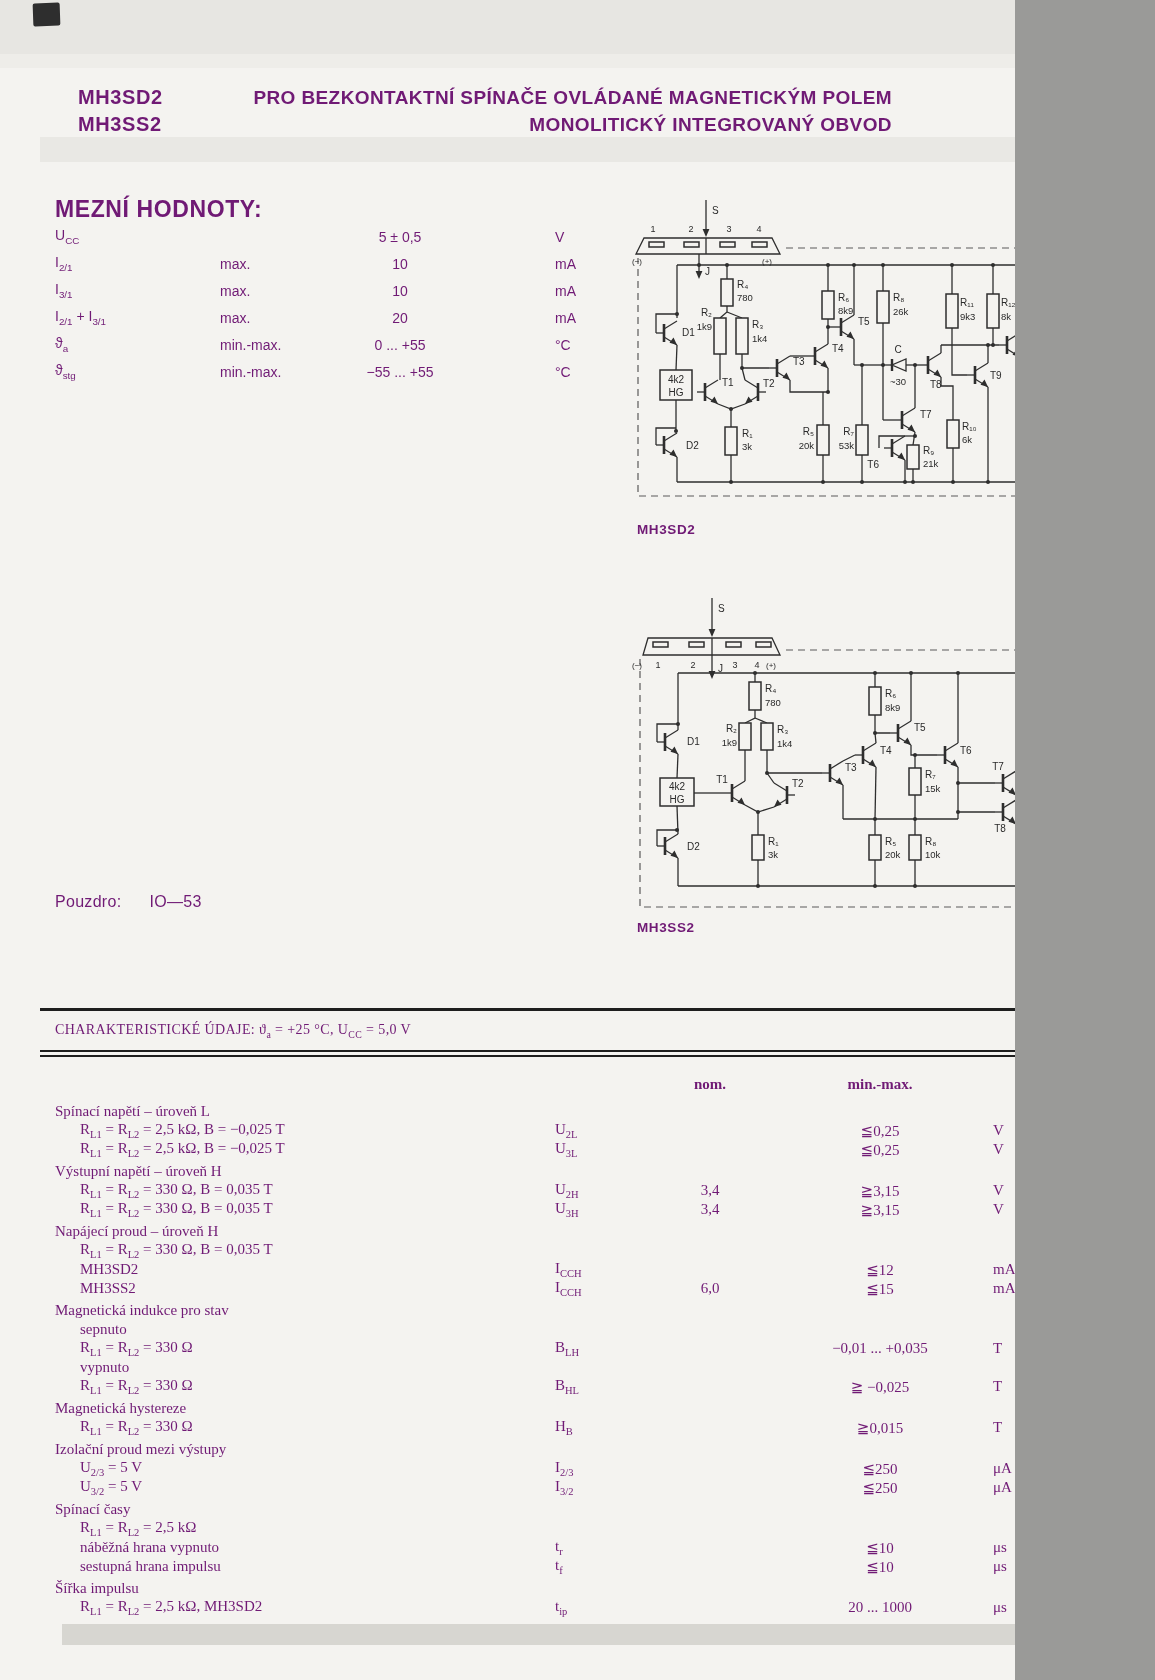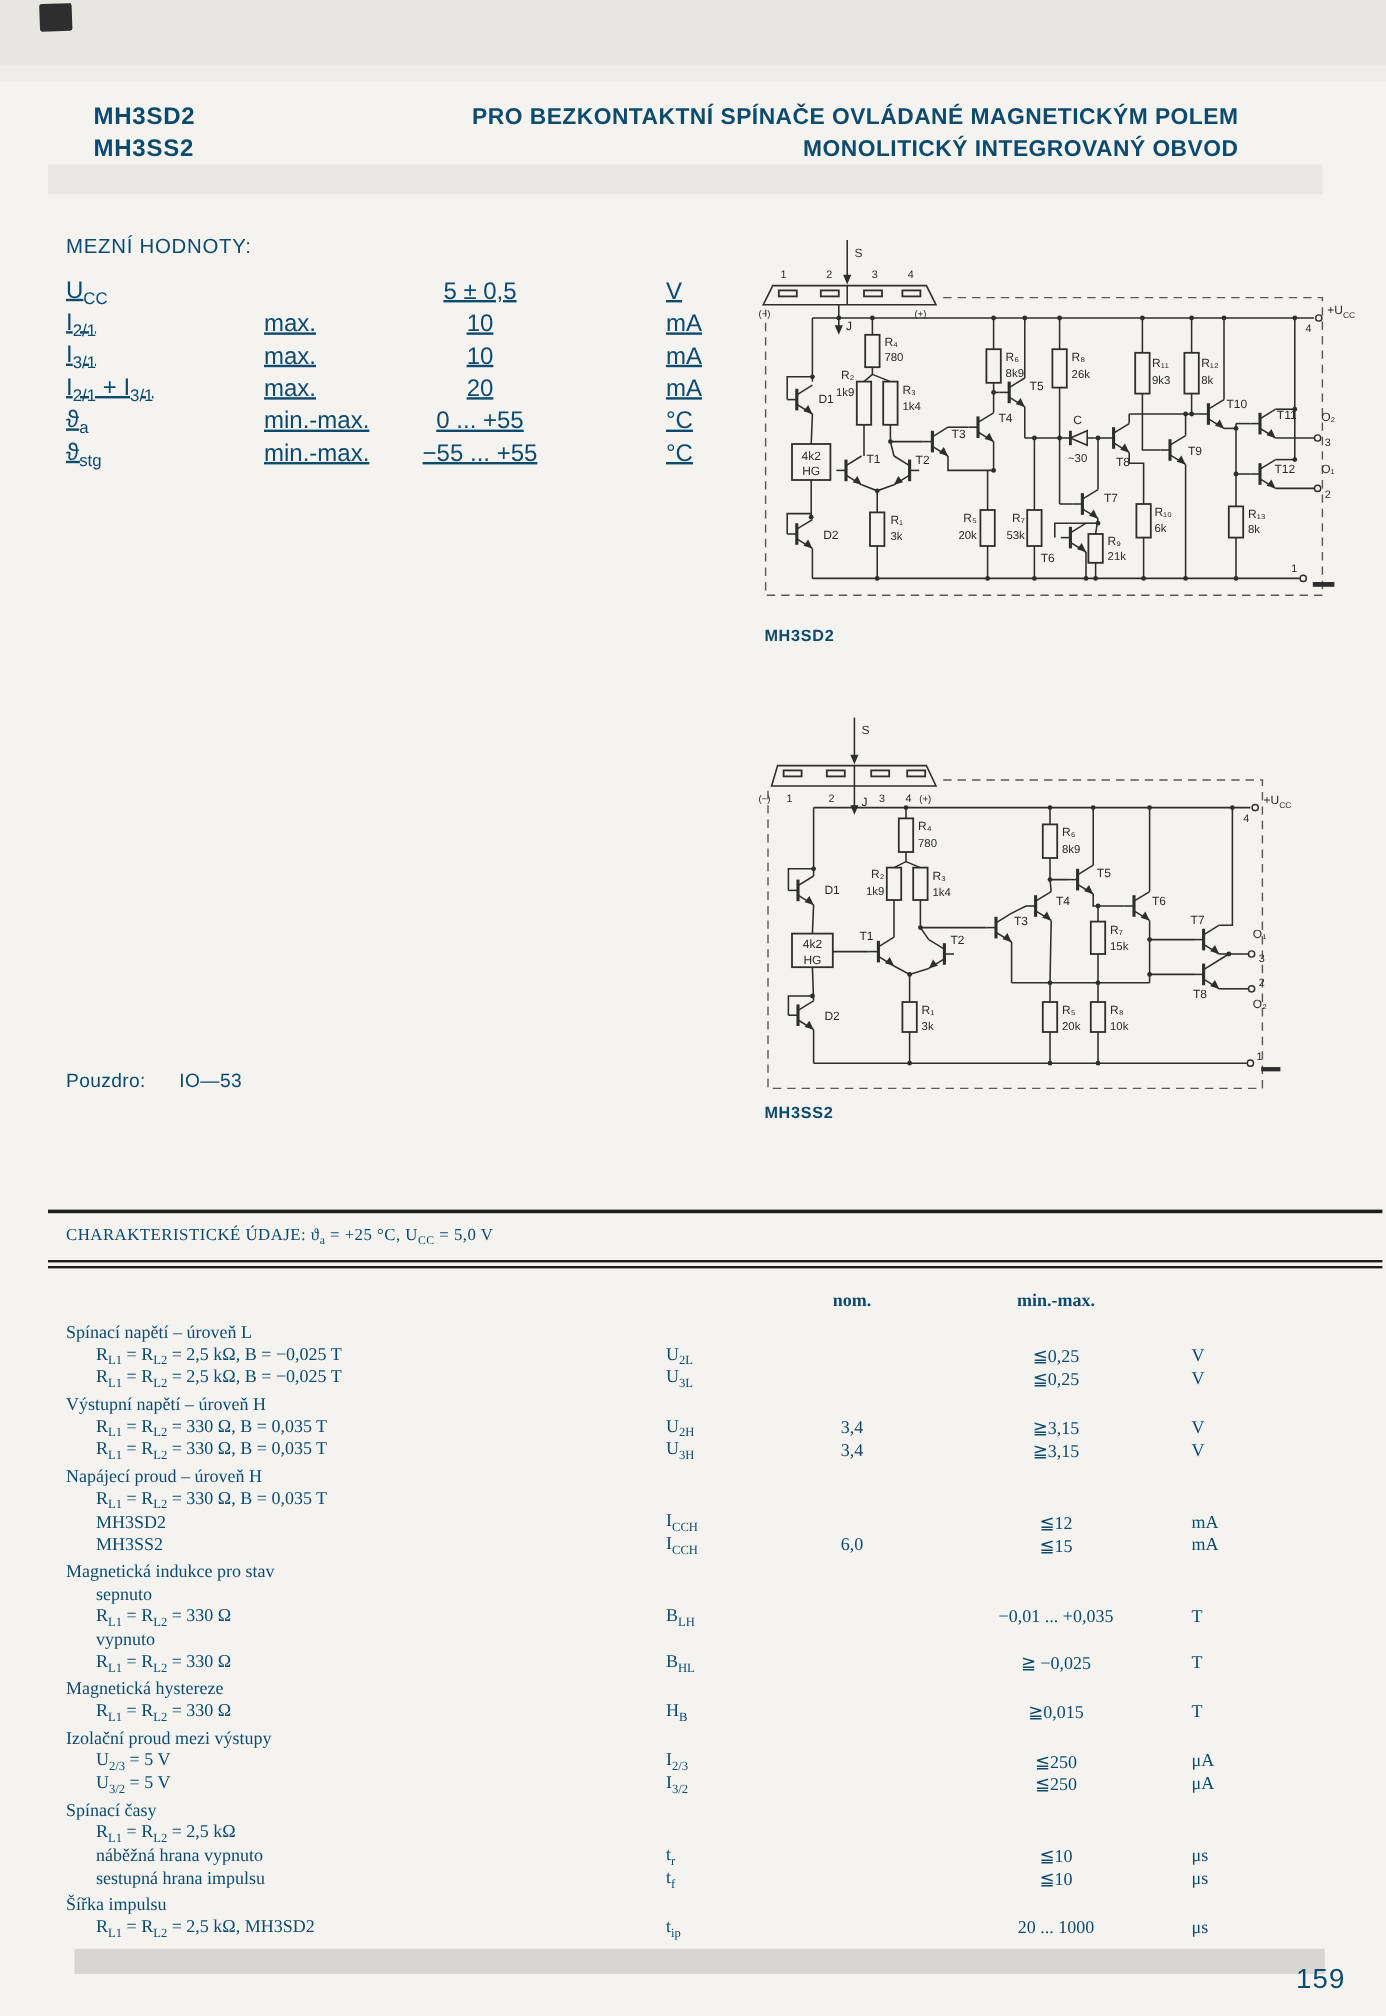--- a/index.html
+++ b/index.html
@@ -1,31 +1,31 @@
 <!DOCTYPE html>
 <html><head>
 <meta charset="utf-8">
 <style>
   html,body{margin:0;padding:0;background:#9a9a98;}
-  .page{position:relative;width:1155px;height:1680px;background:#f4f3f0;overflow:hidden;
-        font-family:"Liberation Sans",sans-serif;color:#0c4a6e;}
+  .page{position:relative;width:1015px;height:1680px;background:#f4f3f0;overflow:hidden;
+        font-family:"Liberation Sans",sans-serif;color:#701a75;}
   .abs{position:absolute;}
   
   .band-top{left:0;top:0;width:1155px;height:54px;background:#e7e6e2;}
   .band-top2{left:0;top:54px;width:1155px;height:14px;background:#eeede9;}
   .corner-mark{left:33px;top:3px;width:27px;height:23px;background:#2e2e2e;border-radius:2px;transform:rotate(-2deg);}
   .band-hdr{left:40px;top:137px;width:1062px;height:25px;background:#e9e8e4;}
   .band-bottom{left:62px;top:1624px;width:1042px;height:21px;background:#d7d6d1;}
   
   .hdr-left{left:78px;top:84px;font-size:20px;font-weight:bold;letter-spacing:.6px;line-height:27px;}
   .hdr-right{right:123px;top:84px;text-align:right;font-size:19px;font-weight:bold;letter-spacing:.4px;line-height:27px;}
   
   .limits{left:55px;top:196px;width:620px;}
-  .limits-title{font-size:17px;letter-spacing:.6px;margin-bottom:14px;}
-  .lrow{display:grid;grid-template-columns:140px 115px 180px 150px;height:27px;align-items:center;font-size:20px;text-decoration:underline;}
+  .limits-title{font-size:23px;letter-spacing:.6px;font-weight:bold;}
+  .lrow{display:grid;grid-template-columns:140px 115px 180px 150px;height:27px;align-items:center;font-size:14px;}
   .l-qual{padding-left:25px;}
   .l-val{text-align:center;}
   .l-unit{padding-left:65px;}
   sub{font-size:70%;}
   
   .pouzdro{left:55px;top:893px;font-size:16px;letter-spacing:.3px;}
   .pouzdro .v{margin-left:28px;}
   
   .sch-cap{font-size:13.5px;font-weight:600;letter-spacing:.6px;}
   

